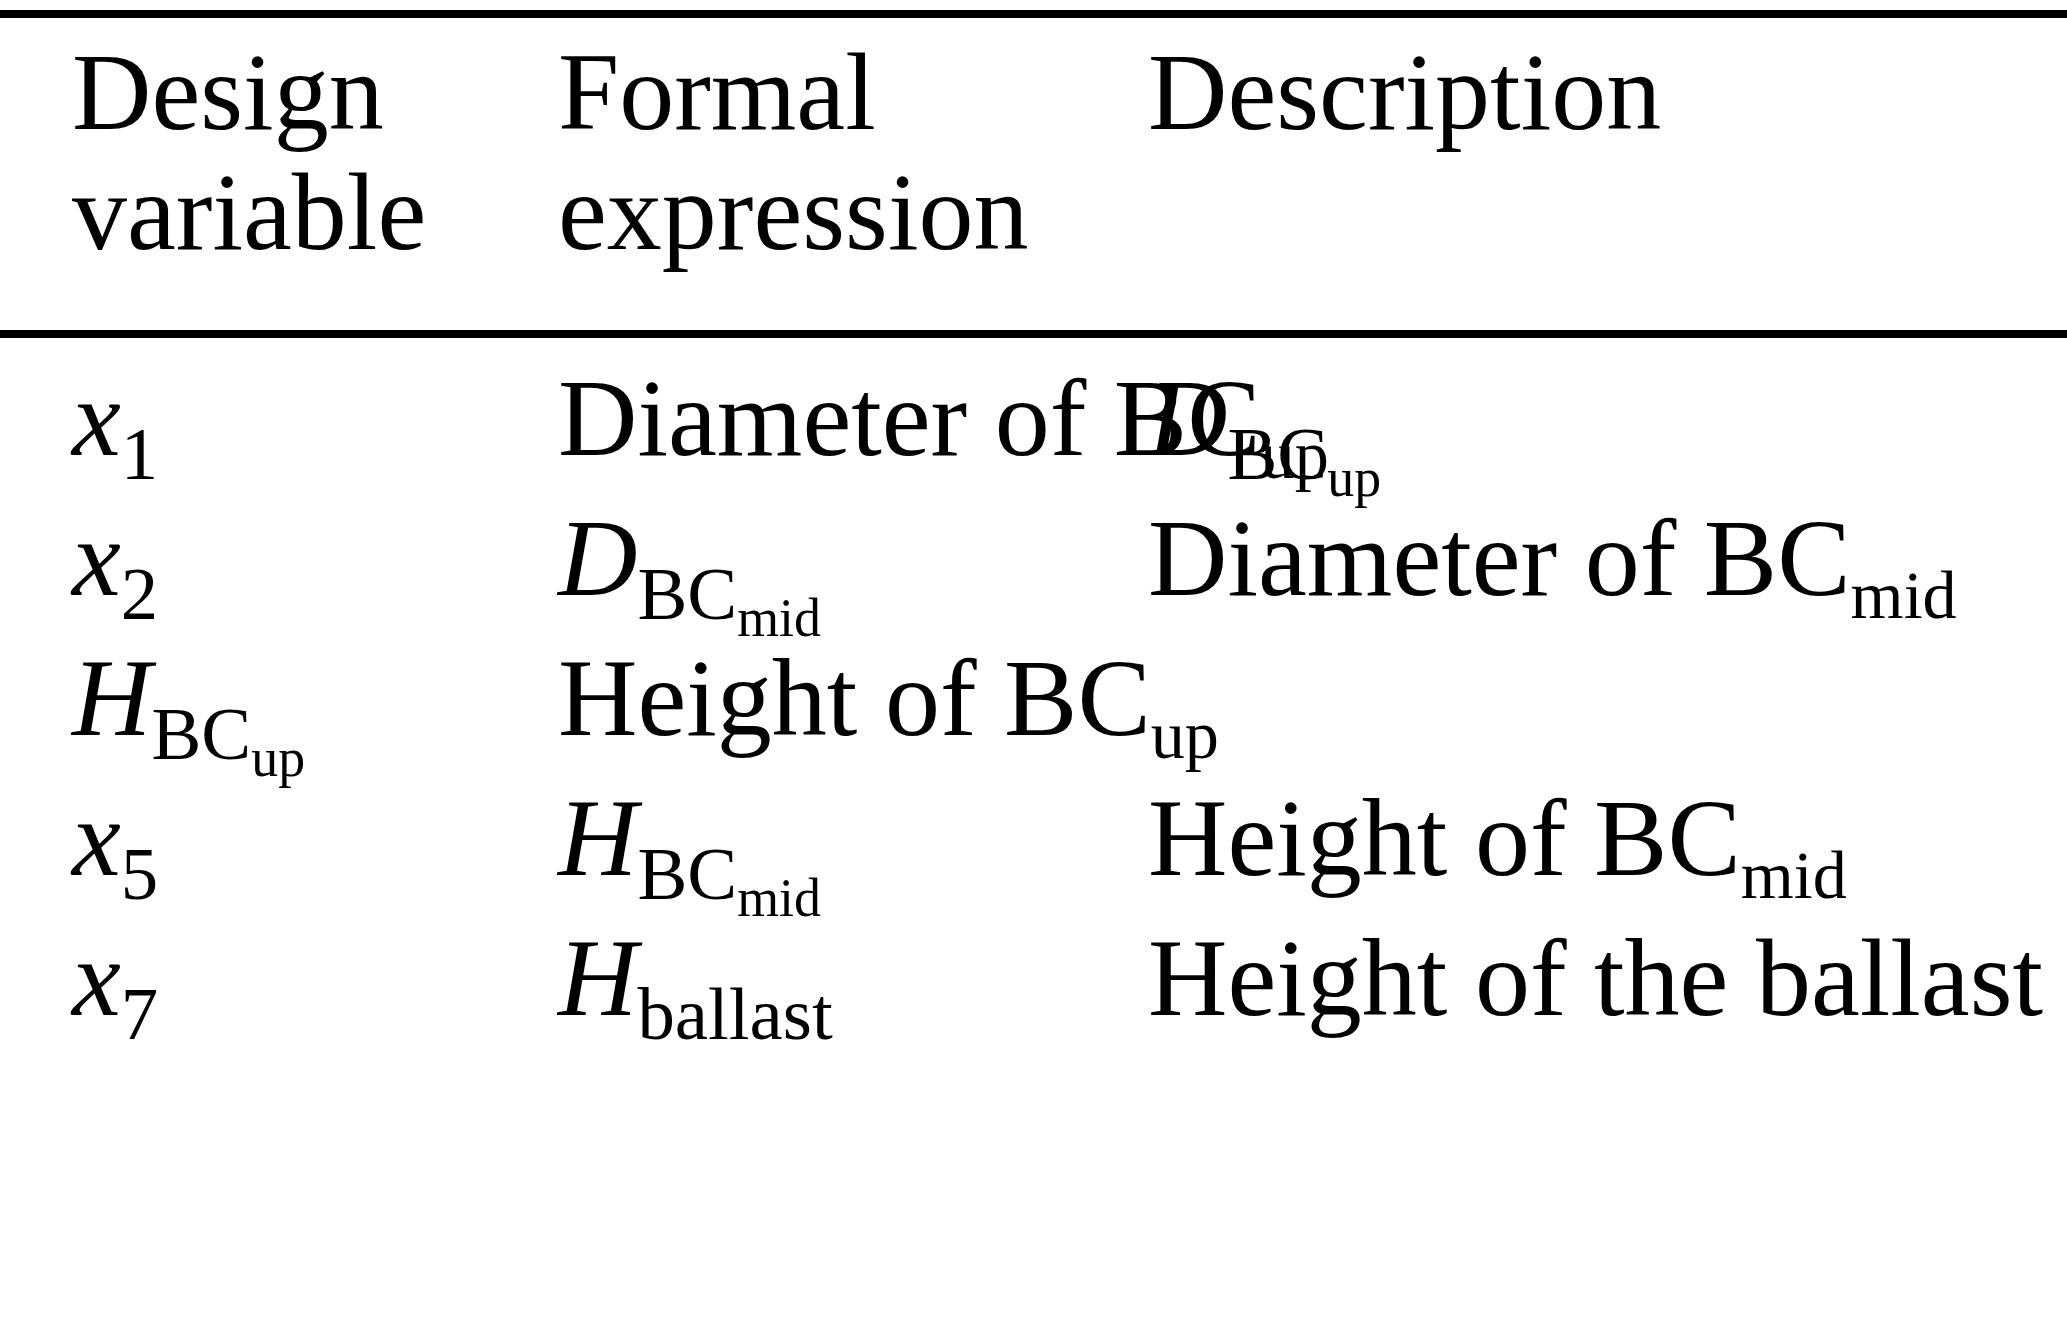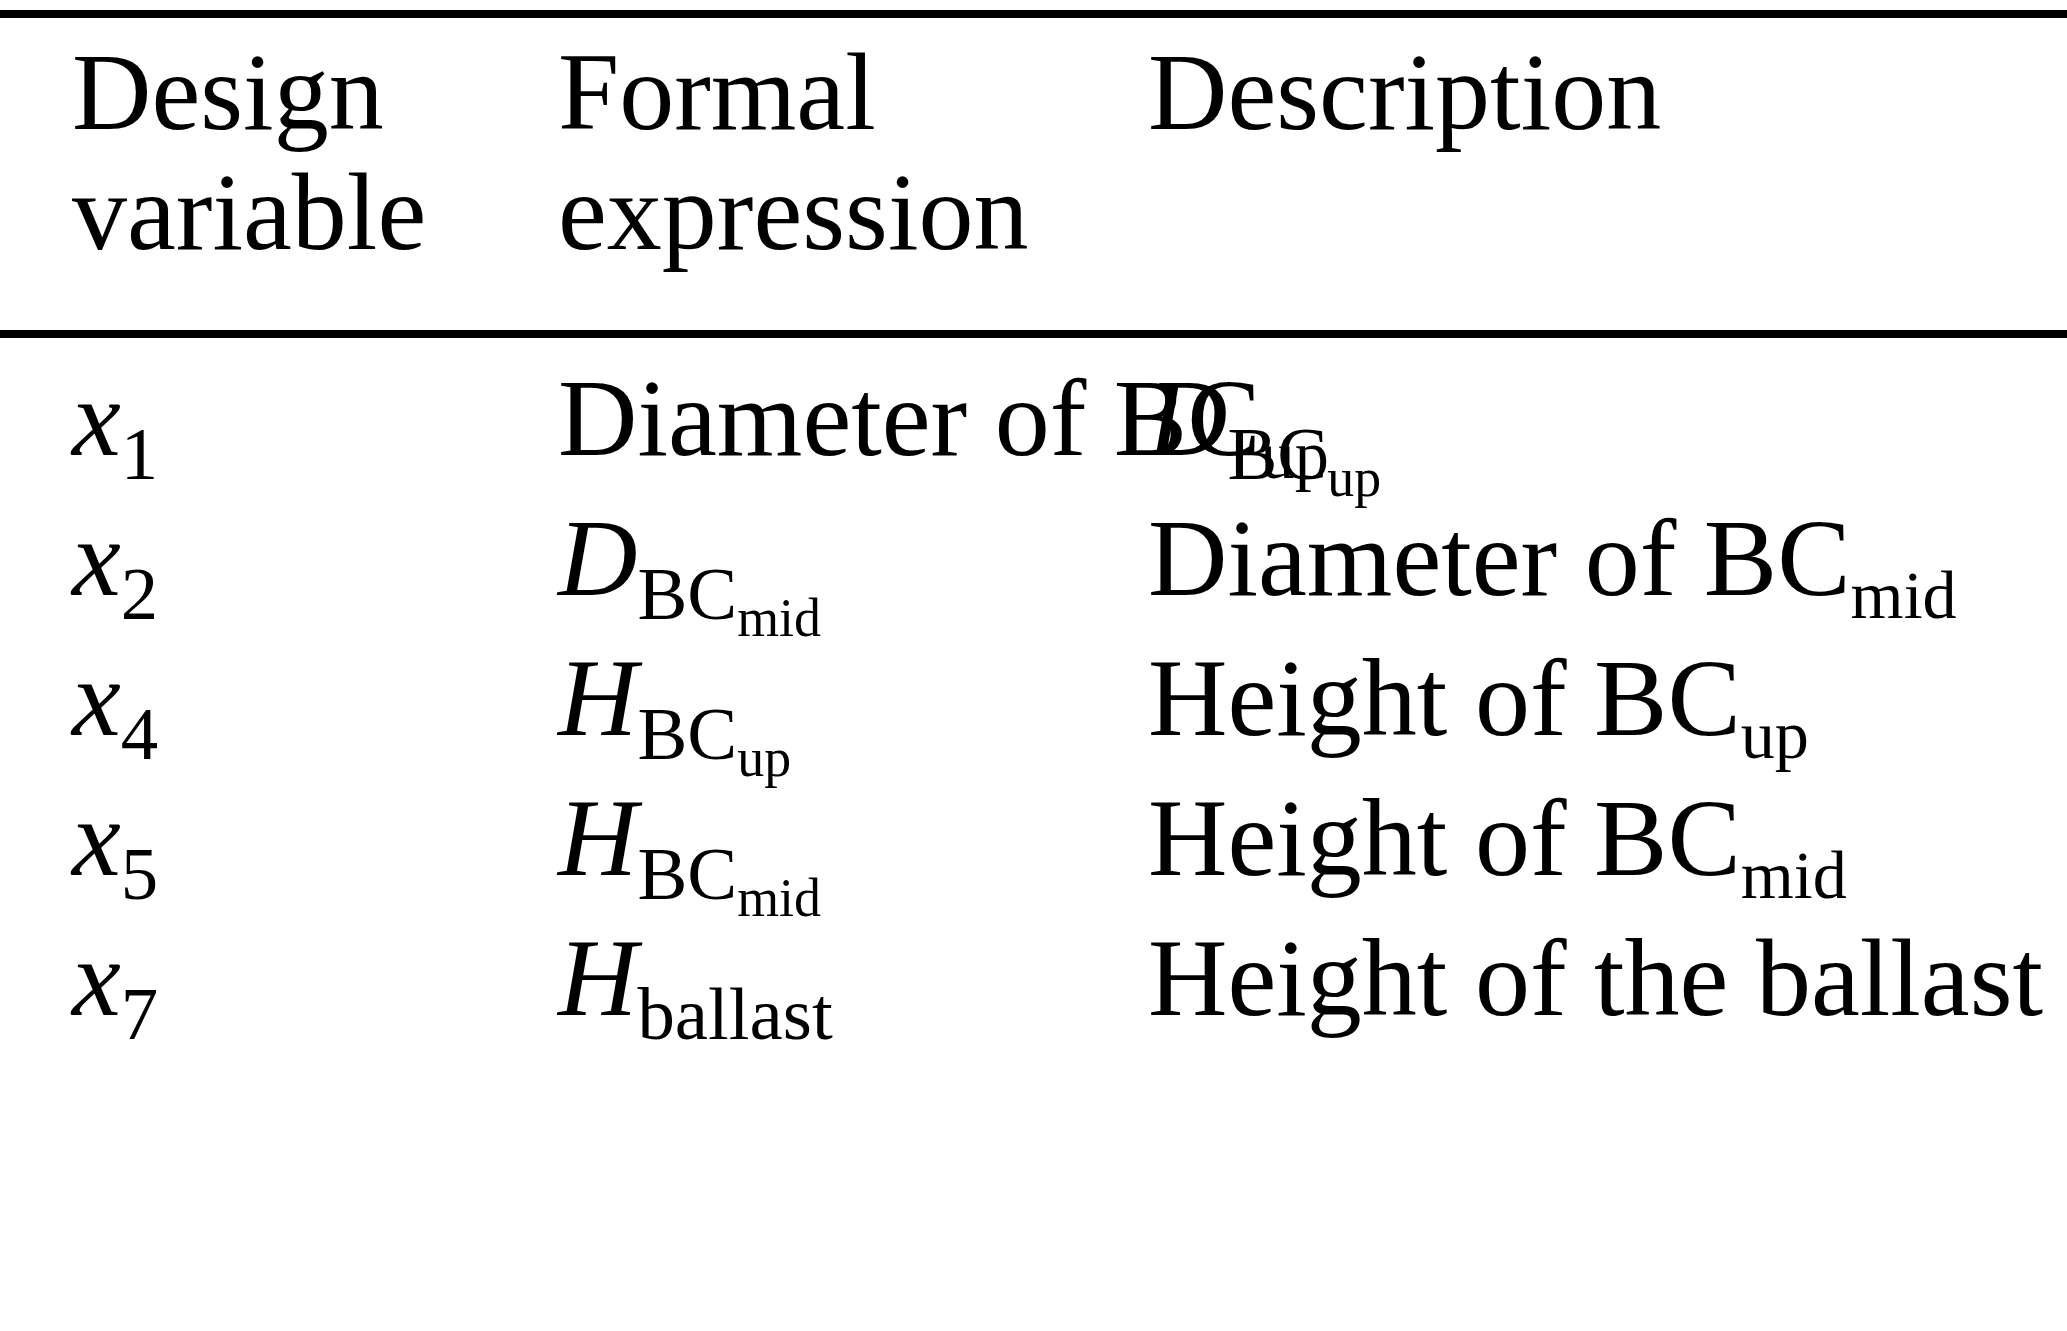--- a/index.html
+++ b/index.html
@@ -74,21 +74,20 @@
     </div>
 
     <div class="row grid-cols">
       <div class="cell"><span class="it">x</span><span class="sub1">2</span></div>
       <div class="cell"><span class="it">D</span><span class="sub1"><span>BC</span><span class="sub2">mid</span></span></div>
       <div class="cell"><span>Diameter of</span> <span>BC</span><span class="dsub">mid</span></div>
     </div>
 
 
     <div class="row grid-cols">
-      <div class="cell"><span class="it">x</span><span class="sub1">4</span></div>
       <div class="cell"><span class="it">H</span><span class="sub1"><span>BC</span><span class="sub2">up</span></span></div>
       <div class="cell"><span>Height of</span> <span>BC</span><span class="dsub">up</span></div>
     </div>
 
     <div class="row grid-cols">
       <div class="cell"><span class="it">x</span><span class="sub1">5</span></div>
       <div class="cell"><span class="it">H</span><span class="sub1"><span>BC</span><span class="sub2">mid</span></span></div>
       <div class="cell"><span>Height of</span> <span>BC</span><span class="dsub">mid</span></div>
     </div>
 

